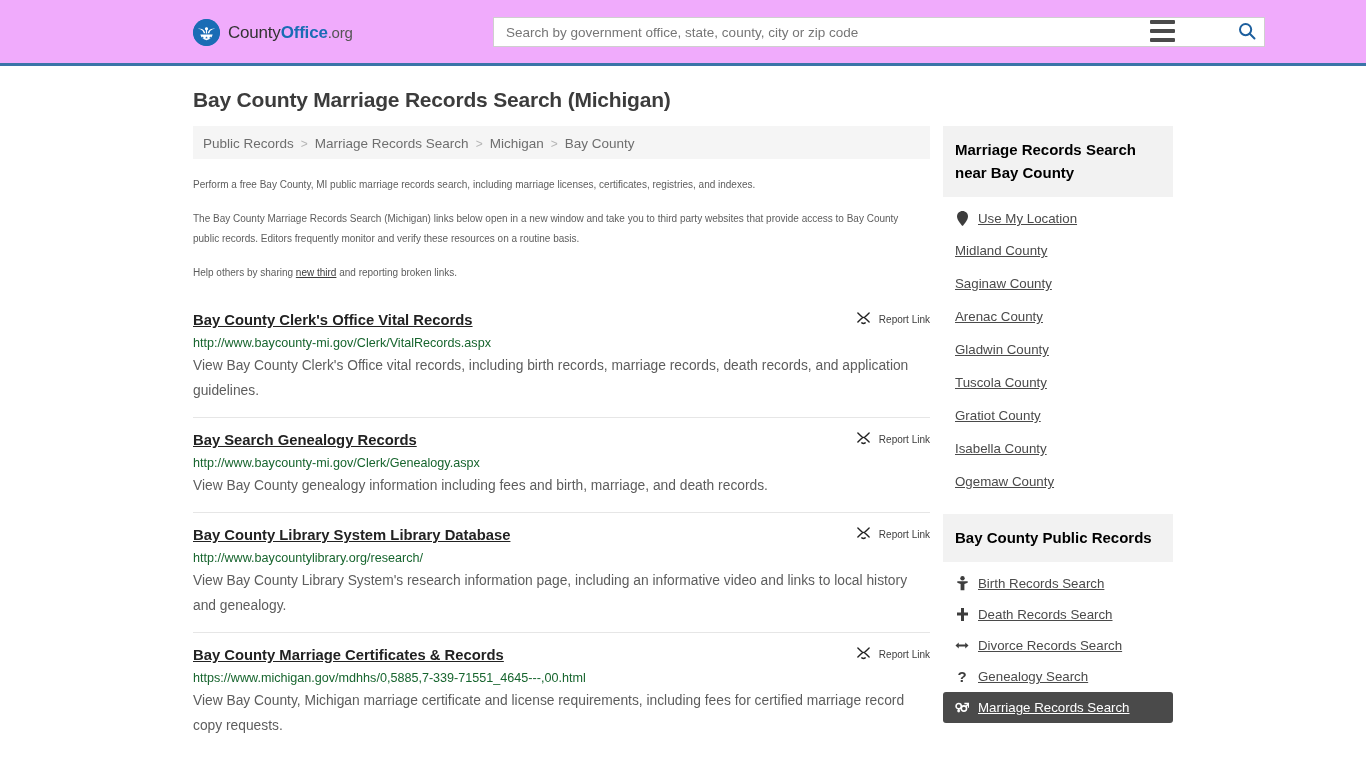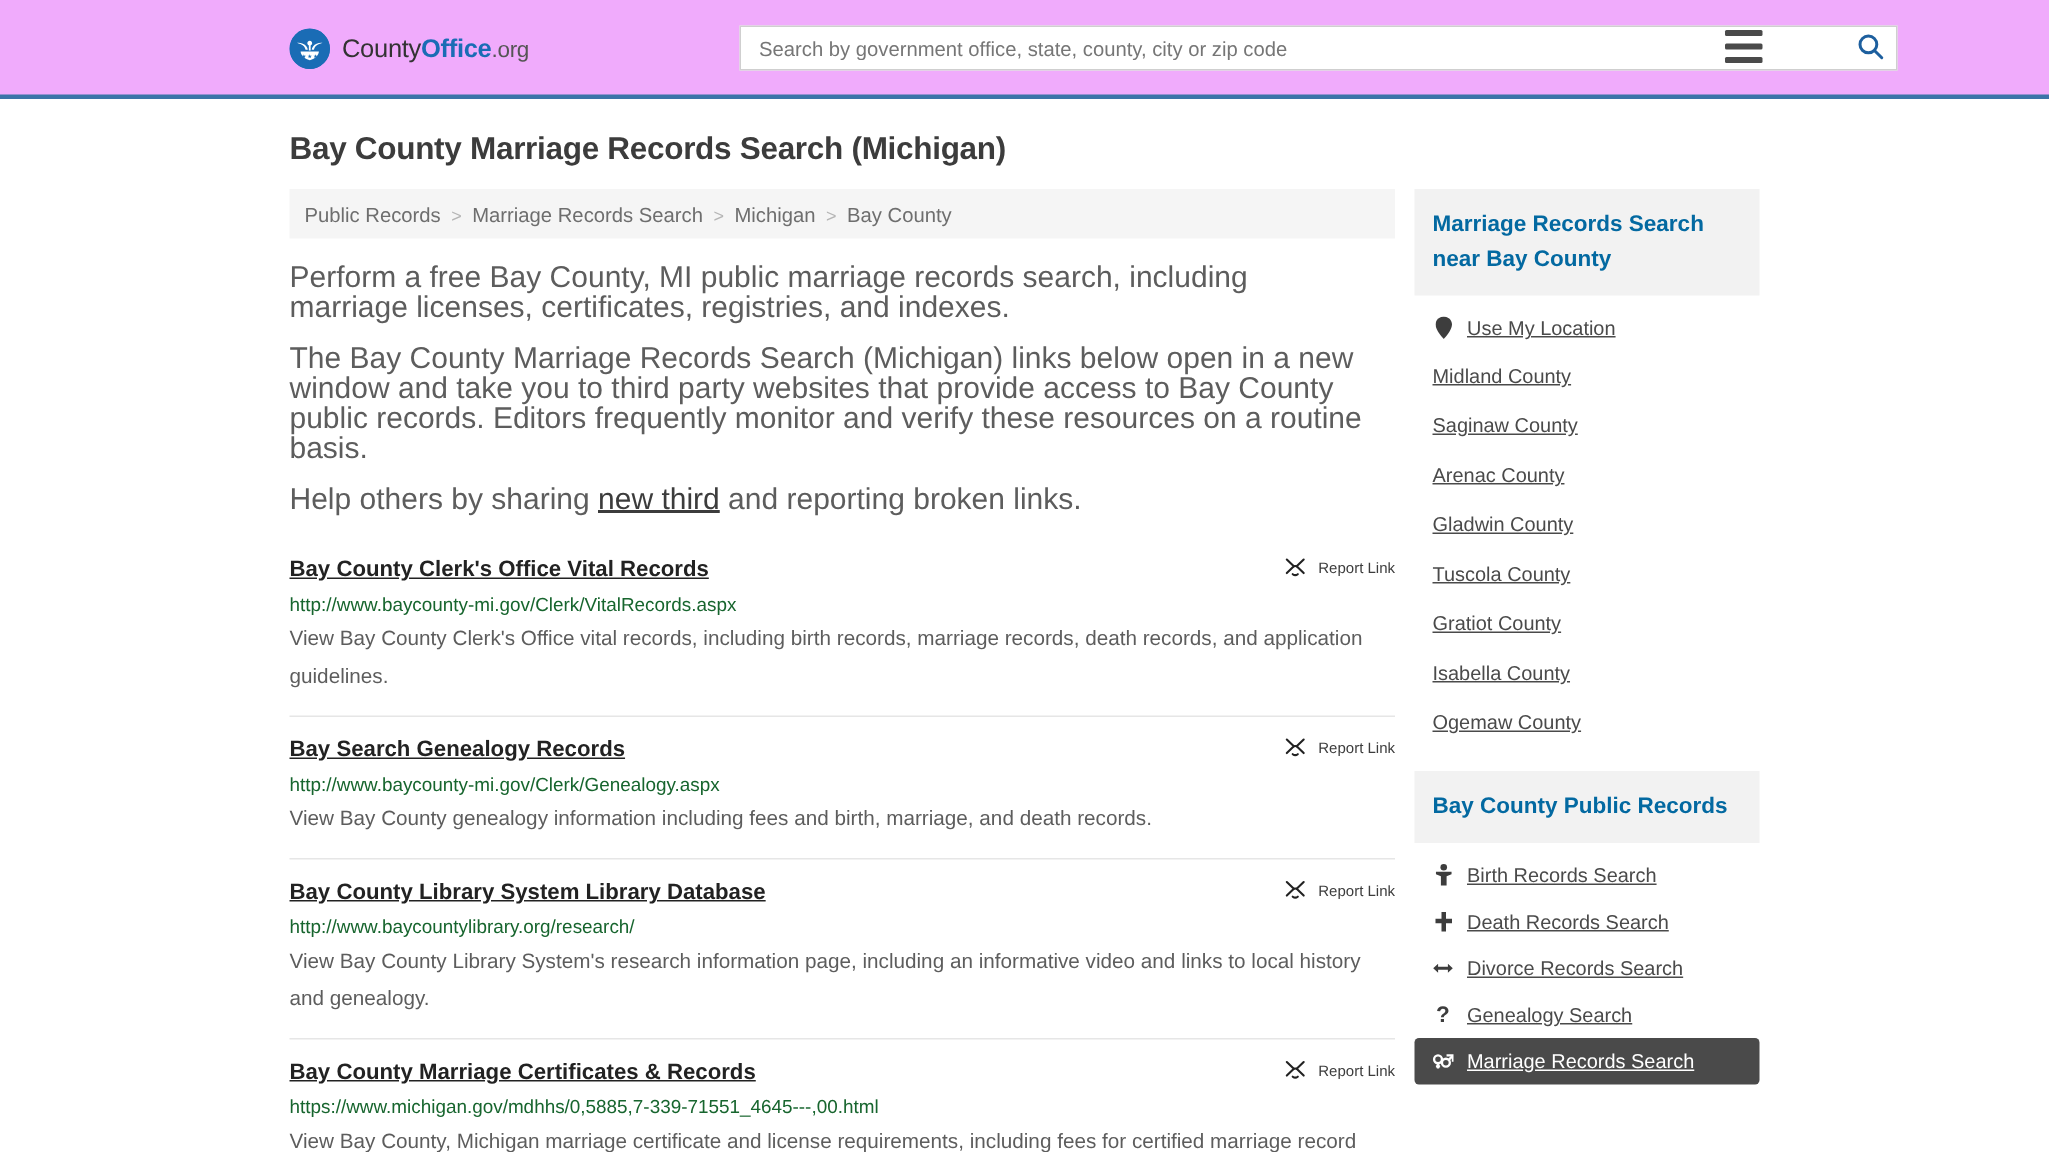--- a/index.html
+++ b/index.html
@@ -125,21 +125,21 @@
   }
   .breadcrumb a {
     color: #6e6e6e;
     text-decoration: none;
   }
   .crumb-sep { color: #b5b5b5; margin: 0 7px; font-size: 12px; }
 
   
   .intro p {
     margin: 14px 0 0 0;
-    font-size: 20px;
+    font-size: 10px;
     line-height: 20px;
     color: #5d5d5d;
     max-width: 722px;
   }
   .intro p:first-child { margin-top: 16px; }
   .intro a {
     color: #3c3c3c;
     text-decoration: underline;
     font-weight: 500;
   }
@@ -188,21 +188,21 @@
     color: #5d5d5d;
     line-height: 25px;
     margin-top: 2px;
     max-width: 722px;
   }
 
   
   .side-box { margin-bottom: 14px; }
   .side-head {
     background: #f2f2f2;
-    color: #0369a1;
+    color: #000000;
     font-size: 15px;
     font-weight: bold;
     line-height: 23px;
     padding: 12px 12px 13px 12px;
   }
   .side-list { padding: 6px 0 2px 0; }
   .side-item {
     display: flex;
     align-items: center;
     gap: 9px;

